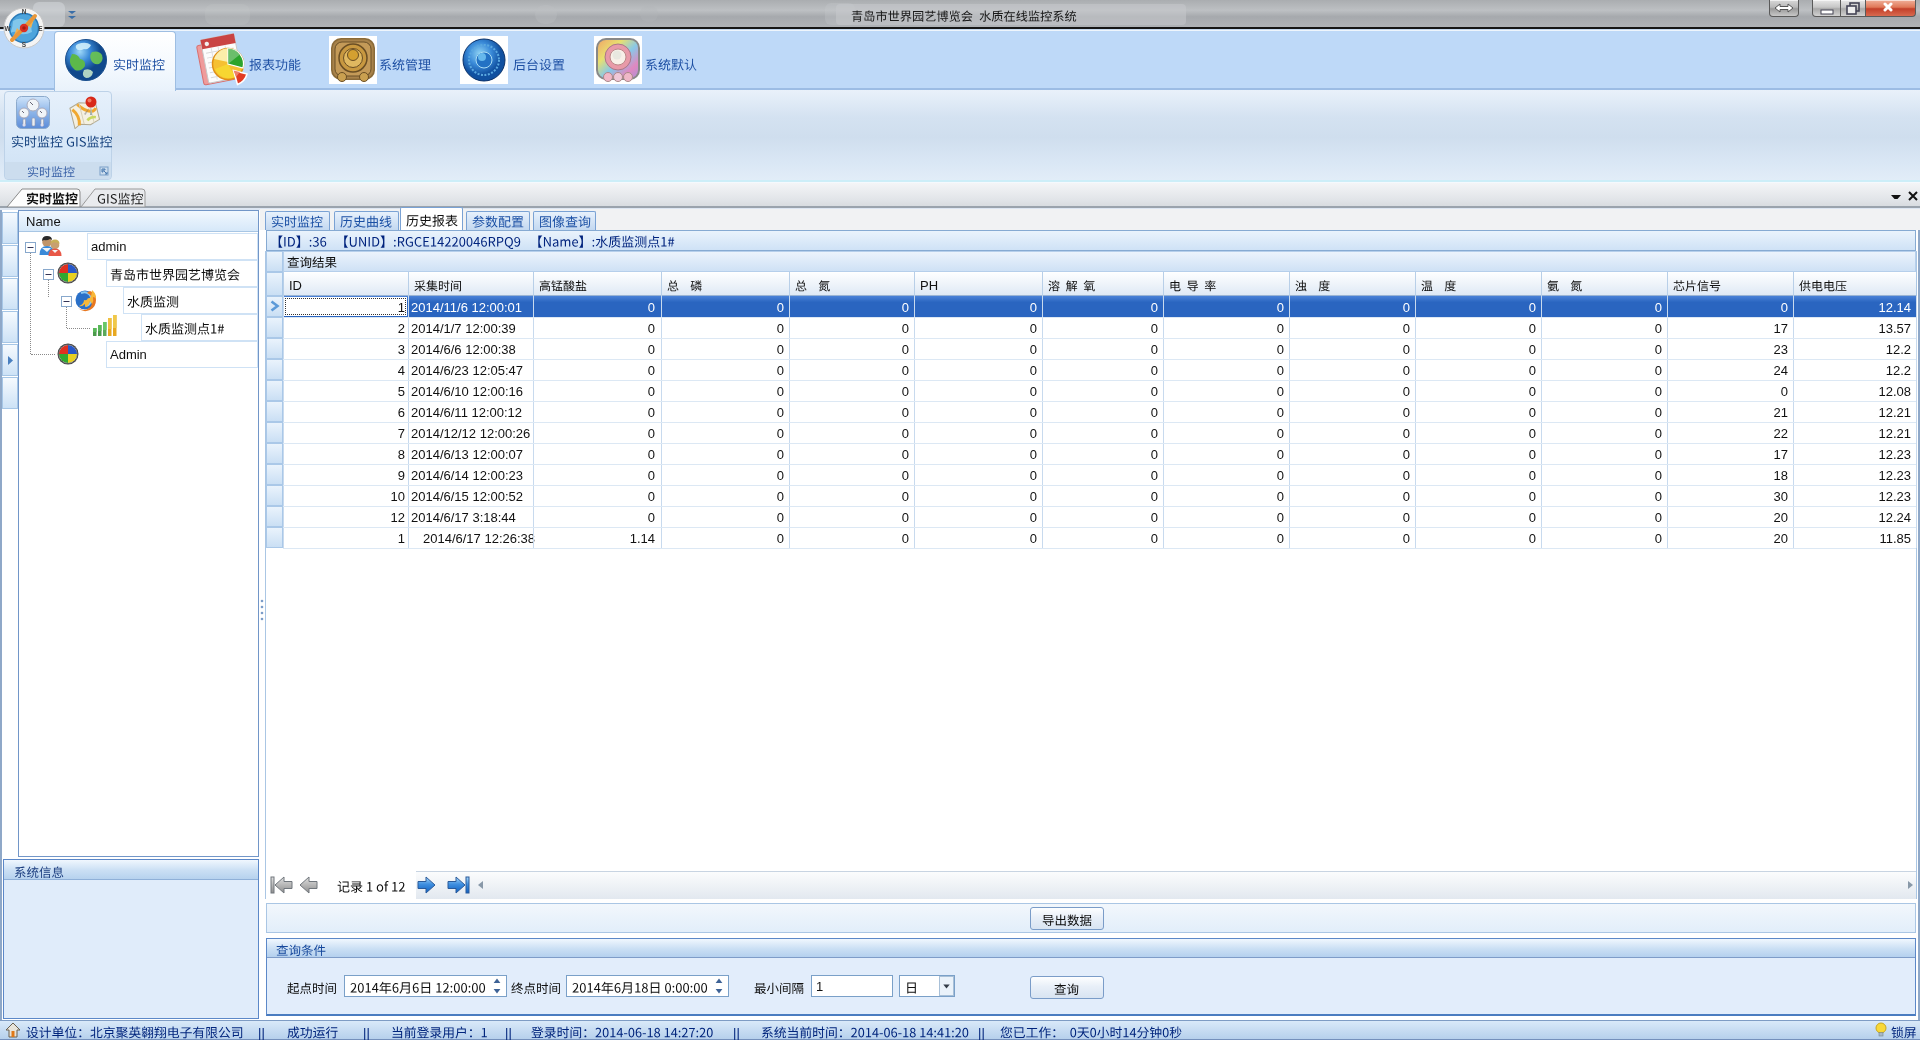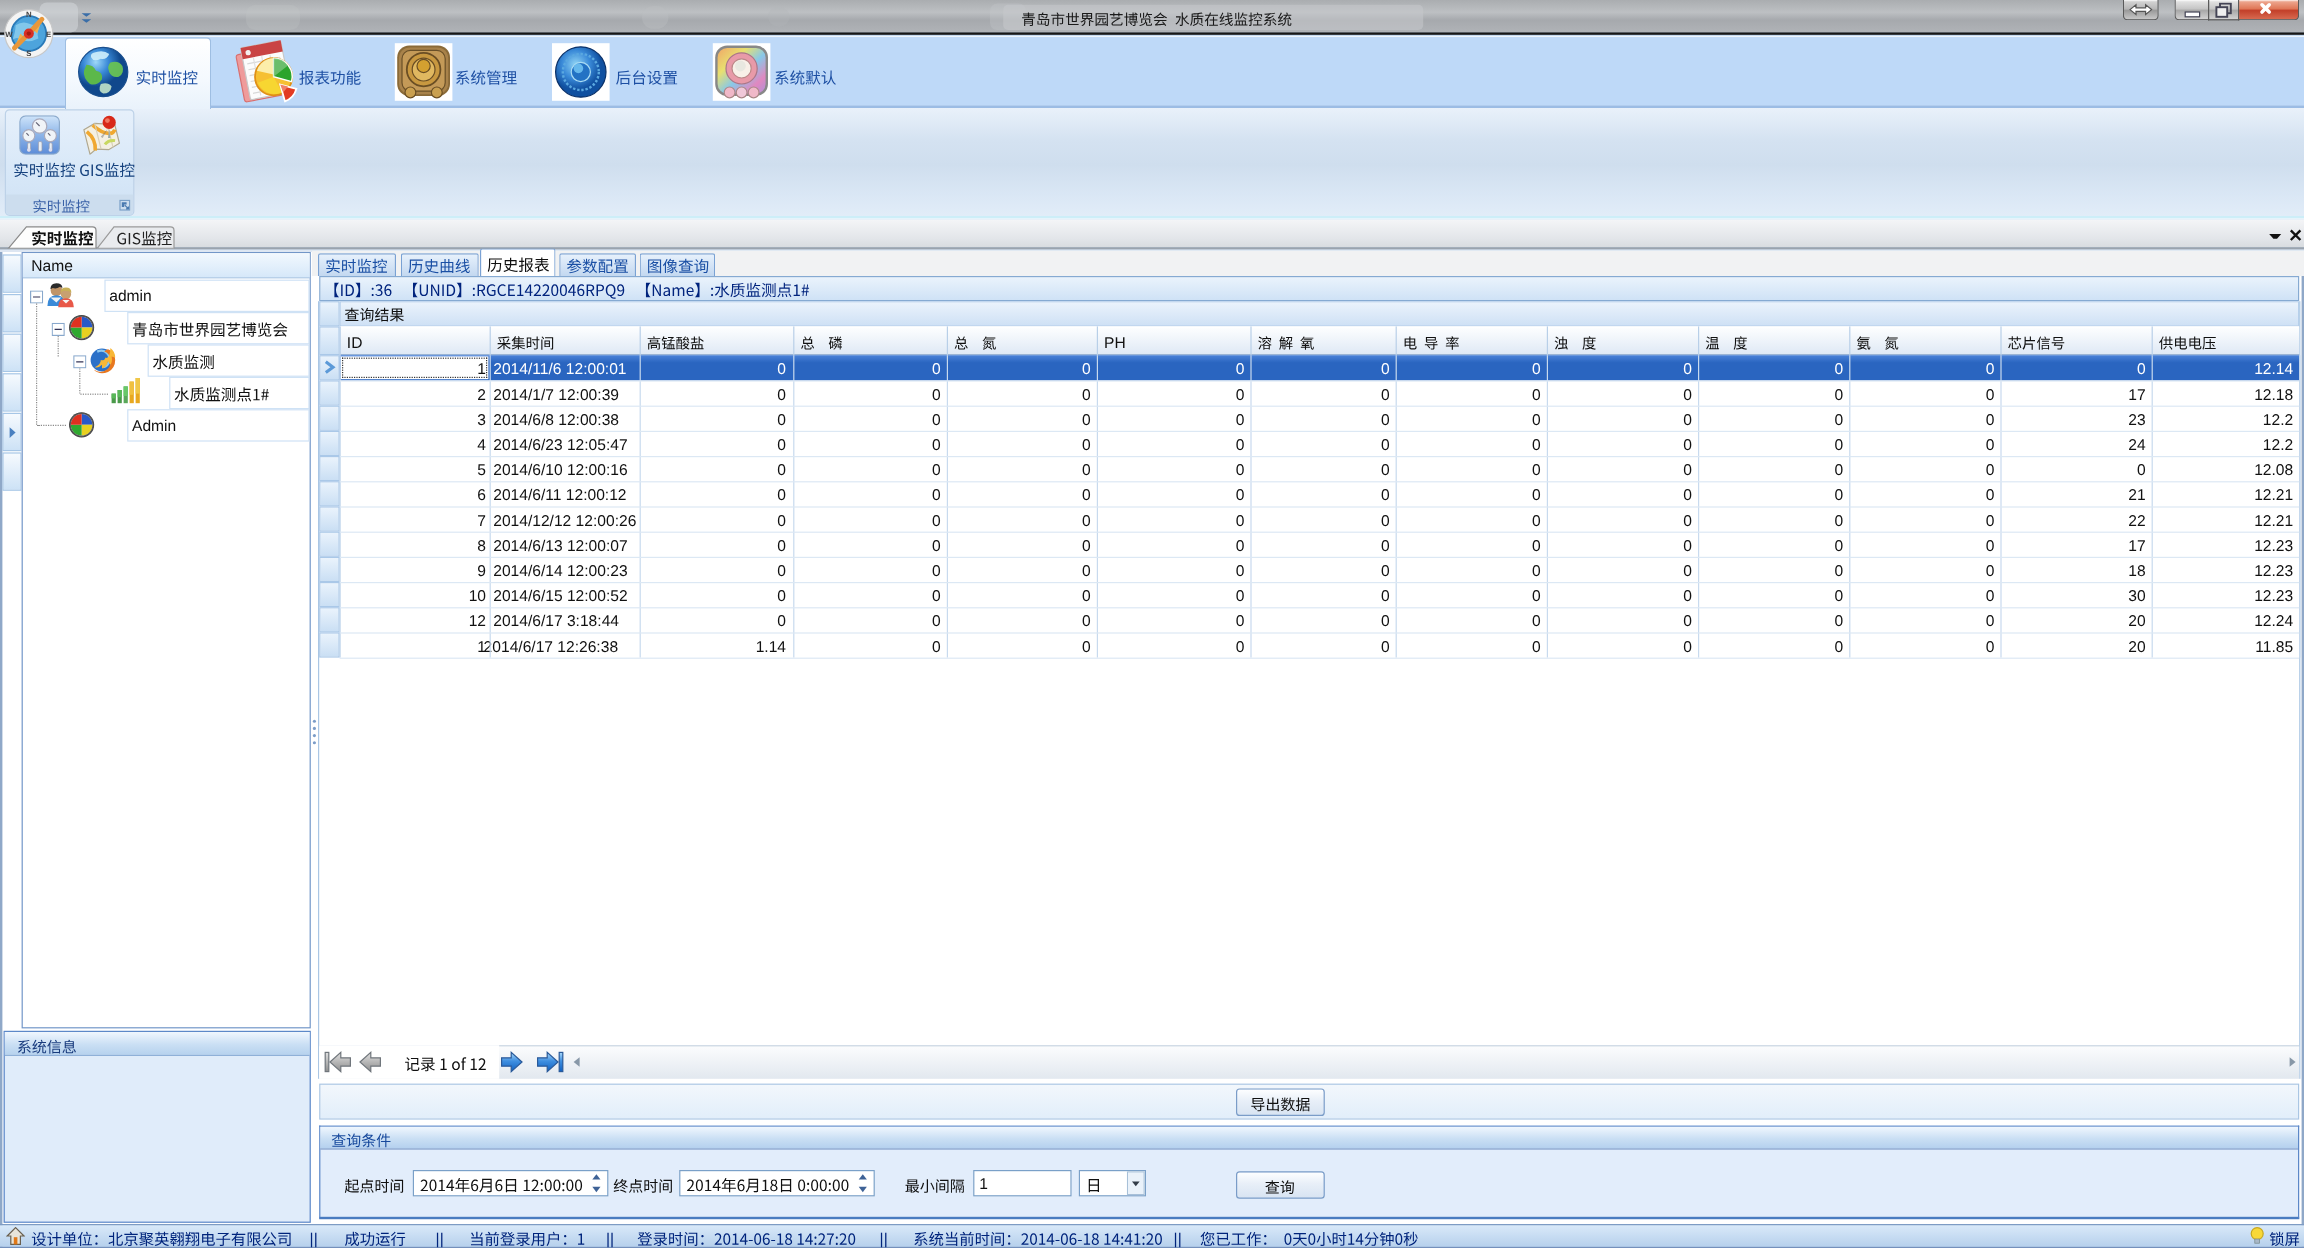--- a/index.html
+++ b/index.html
@@ -870,23 +870,23 @@
 <div class="a" style="left:533px;top:321px;width:122px;text-align:right;font-size:13px;color:#111">0</div>
 <div class="a" style="left:661px;top:321px;width:123px;text-align:right;font-size:13px;color:#111">0</div>
 <div class="a" style="left:789px;top:321px;width:120px;text-align:right;font-size:13px;color:#111">0</div>
 <div class="a" style="left:914px;top:321px;width:123px;text-align:right;font-size:13px;color:#111">0</div>
 <div class="a" style="left:1042px;top:321px;width:116px;text-align:right;font-size:13px;color:#111">0</div>
 <div class="a" style="left:1163px;top:321px;width:121px;text-align:right;font-size:13px;color:#111">0</div>
 <div class="a" style="left:1289px;top:321px;width:121px;text-align:right;font-size:13px;color:#111">0</div>
 <div class="a" style="left:1415px;top:321px;width:121px;text-align:right;font-size:13px;color:#111">0</div>
 <div class="a" style="left:1541px;top:321px;width:121px;text-align:right;font-size:13px;color:#111">0</div>
 <div class="a" style="left:1667px;top:321px;width:121px;text-align:right;font-size:13px;color:#111">17</div>
-<div class="a" style="left:1793px;top:321px;width:118px;text-align:right;font-size:13px;color:#111">12.18</div>
+<div class="a" style="left:1793px;top:321px;width:118px;text-align:right;font-size:13px;color:#111">13.57</div>
 <div class="a" style="left:283px;top:342px;width:122px;text-align:right;font-size:13px;color:#111">3</div>
-<div class="a" style="left:411px;top:342px;font-size:13px;color:#111">2014/6/8 12:00:38</div>
+<div class="a" style="left:411px;top:342px;font-size:13px;color:#111">2014/6/6 12:00:38</div>
 <div class="a" style="left:533px;top:342px;width:122px;text-align:right;font-size:13px;color:#111">0</div>
 <div class="a" style="left:661px;top:342px;width:123px;text-align:right;font-size:13px;color:#111">0</div>
 <div class="a" style="left:789px;top:342px;width:120px;text-align:right;font-size:13px;color:#111">0</div>
 <div class="a" style="left:914px;top:342px;width:123px;text-align:right;font-size:13px;color:#111">0</div>
 <div class="a" style="left:1042px;top:342px;width:116px;text-align:right;font-size:13px;color:#111">0</div>
 <div class="a" style="left:1163px;top:342px;width:121px;text-align:right;font-size:13px;color:#111">0</div>
 <div class="a" style="left:1289px;top:342px;width:121px;text-align:right;font-size:13px;color:#111">0</div>
 <div class="a" style="left:1415px;top:342px;width:121px;text-align:right;font-size:13px;color:#111">0</div>
 <div class="a" style="left:1541px;top:342px;width:121px;text-align:right;font-size:13px;color:#111">0</div>
 <div class="a" style="left:1667px;top:342px;width:121px;text-align:right;font-size:13px;color:#111">23</div>
@@ -989,21 +989,21 @@
 <div class="a" style="left:789px;top:510px;width:120px;text-align:right;font-size:13px;color:#111">0</div>
 <div class="a" style="left:914px;top:510px;width:123px;text-align:right;font-size:13px;color:#111">0</div>
 <div class="a" style="left:1042px;top:510px;width:116px;text-align:right;font-size:13px;color:#111">0</div>
 <div class="a" style="left:1163px;top:510px;width:121px;text-align:right;font-size:13px;color:#111">0</div>
 <div class="a" style="left:1289px;top:510px;width:121px;text-align:right;font-size:13px;color:#111">0</div>
 <div class="a" style="left:1415px;top:510px;width:121px;text-align:right;font-size:13px;color:#111">0</div>
 <div class="a" style="left:1541px;top:510px;width:121px;text-align:right;font-size:13px;color:#111">0</div>
 <div class="a" style="left:1667px;top:510px;width:121px;text-align:right;font-size:13px;color:#111">20</div>
 <div class="a" style="left:1793px;top:510px;width:118px;text-align:right;font-size:13px;color:#111">12.24</div>
 <div class="a" style="left:283px;top:531px;width:122px;text-align:right;font-size:13px;color:#111">1</div>
-<div class="a" style="left:403px;top:531px;font-size:13px;color:#111">2014/6/17 12:26:38</div>
+<div class="a" style="left:423px;top:531px;font-size:13px;color:#111">2014/6/17 12:26:38</div>
 <div class="a" style="left:533px;top:531px;width:122px;text-align:right;font-size:13px;color:#111">1.14</div>
 <div class="a" style="left:661px;top:531px;width:123px;text-align:right;font-size:13px;color:#111">0</div>
 <div class="a" style="left:789px;top:531px;width:120px;text-align:right;font-size:13px;color:#111">0</div>
 <div class="a" style="left:914px;top:531px;width:123px;text-align:right;font-size:13px;color:#111">0</div>
 <div class="a" style="left:1042px;top:531px;width:116px;text-align:right;font-size:13px;color:#111">0</div>
 <div class="a" style="left:1163px;top:531px;width:121px;text-align:right;font-size:13px;color:#111">0</div>
 <div class="a" style="left:1289px;top:531px;width:121px;text-align:right;font-size:13px;color:#111">0</div>
 <div class="a" style="left:1415px;top:531px;width:121px;text-align:right;font-size:13px;color:#111">0</div>
 <div class="a" style="left:1541px;top:531px;width:121px;text-align:right;font-size:13px;color:#111">0</div>
 <div class="a" style="left:1667px;top:531px;width:121px;text-align:right;font-size:13px;color:#111">20</div>

